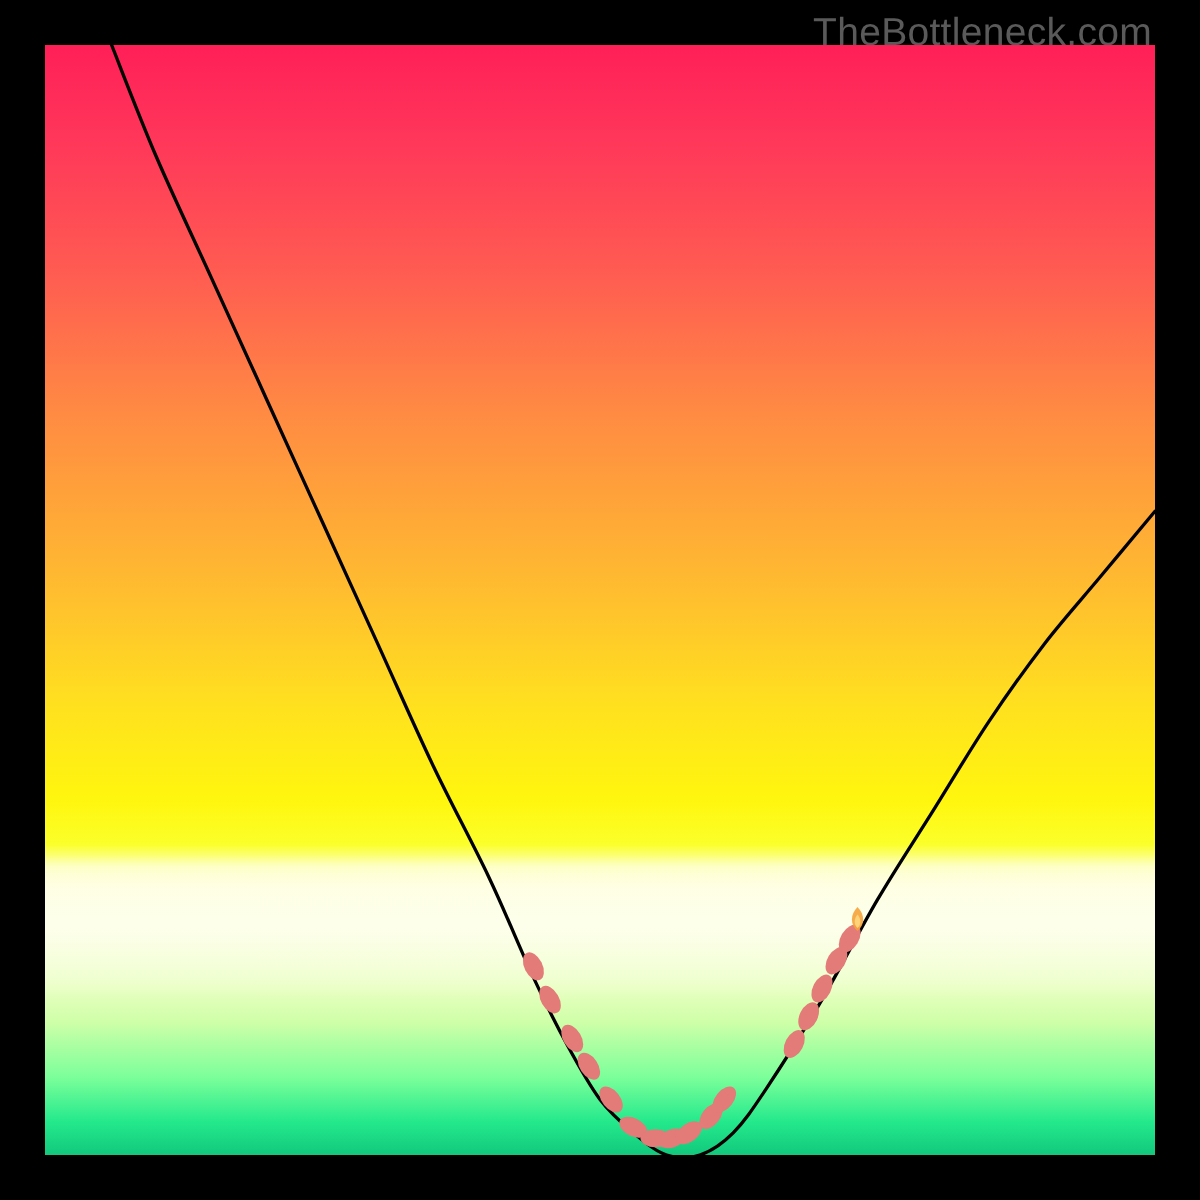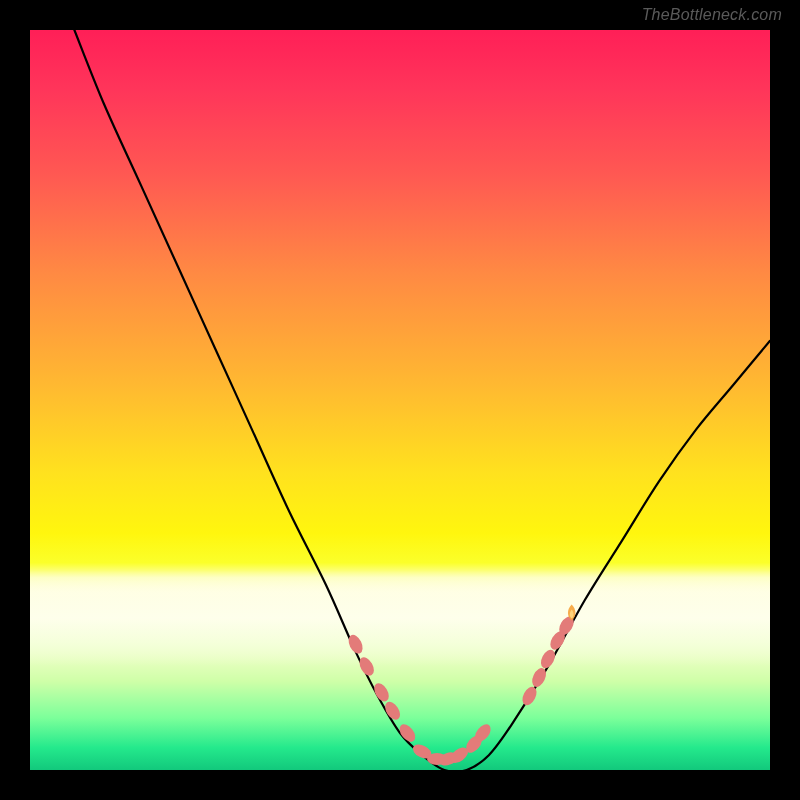--- a/index.html
+++ b/index.html
@@ -60,28 +60,27 @@
   }
   svg.curve {
     position: absolute;
     left: 0; top: 0;
     width: 740px;
     height: 740px;
   }
   .watermark {
     position: absolute;
     top: 6px;
-    right: 18px;
+    right: 32px;
     color: #5a5a5a;
-    font-size: 16px;
+    font-size: 26px;
     font-weight: 500;
     letter-spacing: 0.2px;
     white-space: nowrap;
     user-select: none;
-    font-style: italic;
   }
 </style>
 </head>
 <body>
 
 <div class="frame">
   <div class="watermark">TheBottleneck.com</div>
   <div class="plot-area">
     <div class="pale-band"></div>
     <svg class="curve" viewBox="0 0 740 740" preserveAspectRatio="none">

